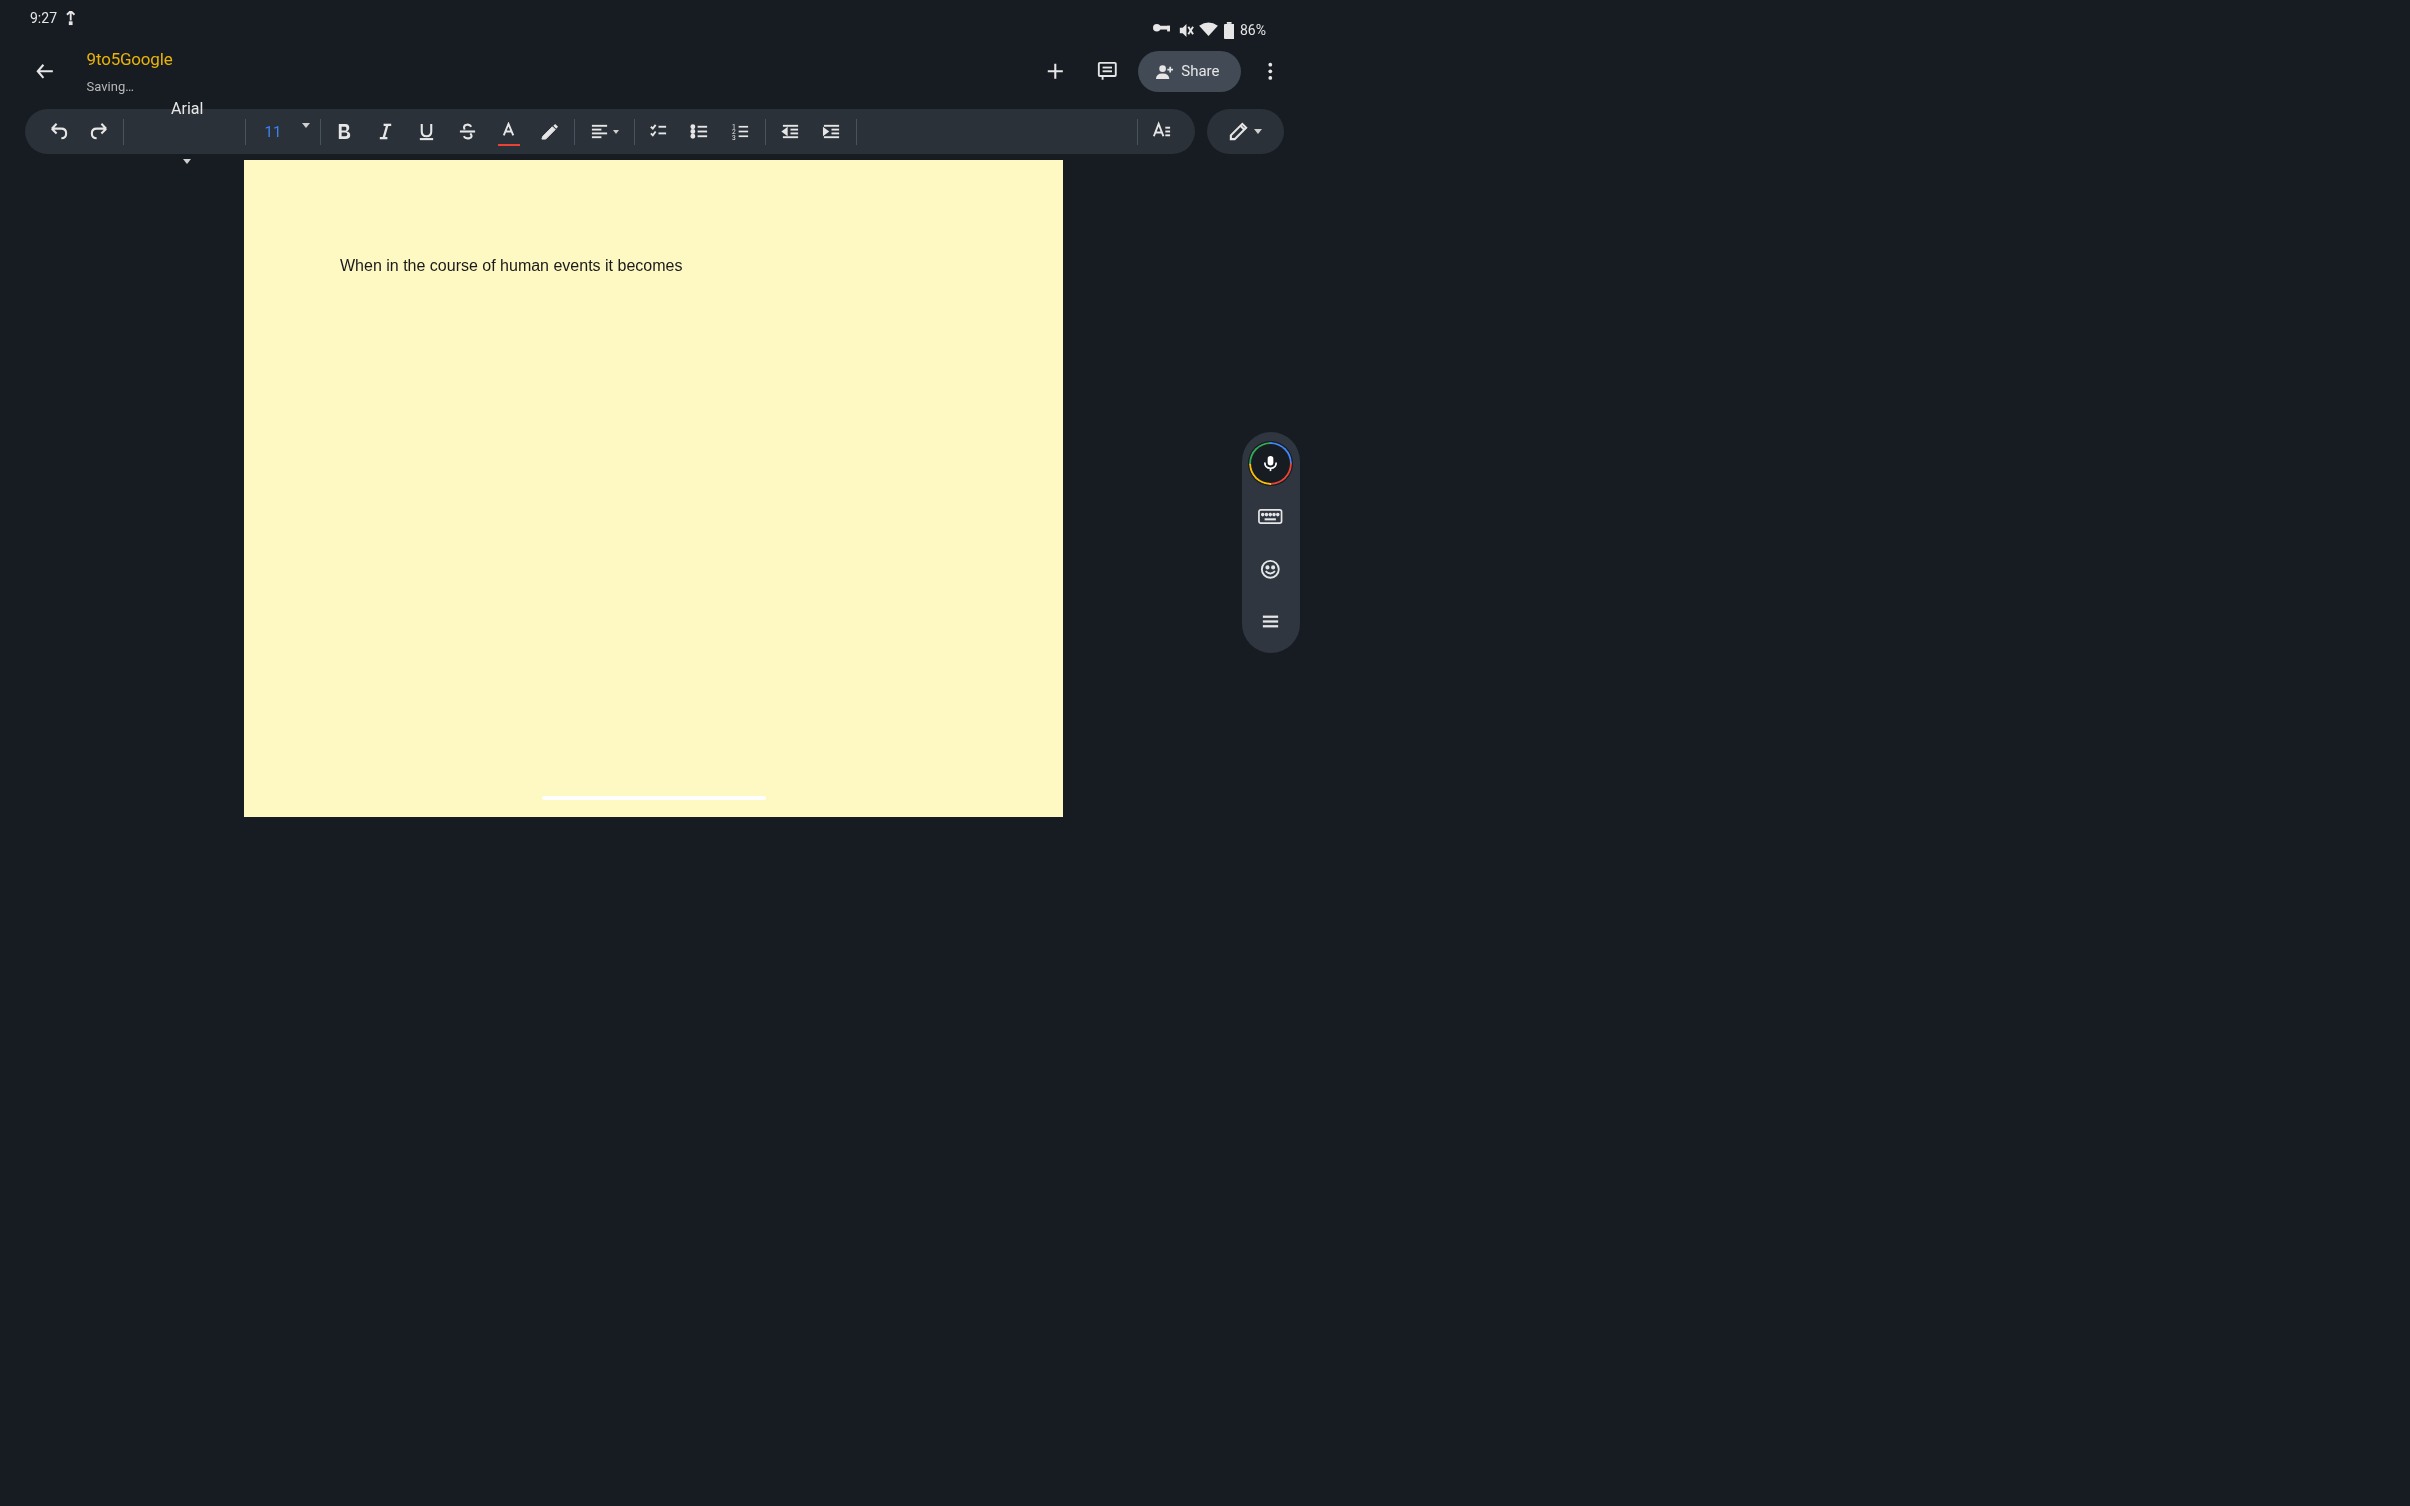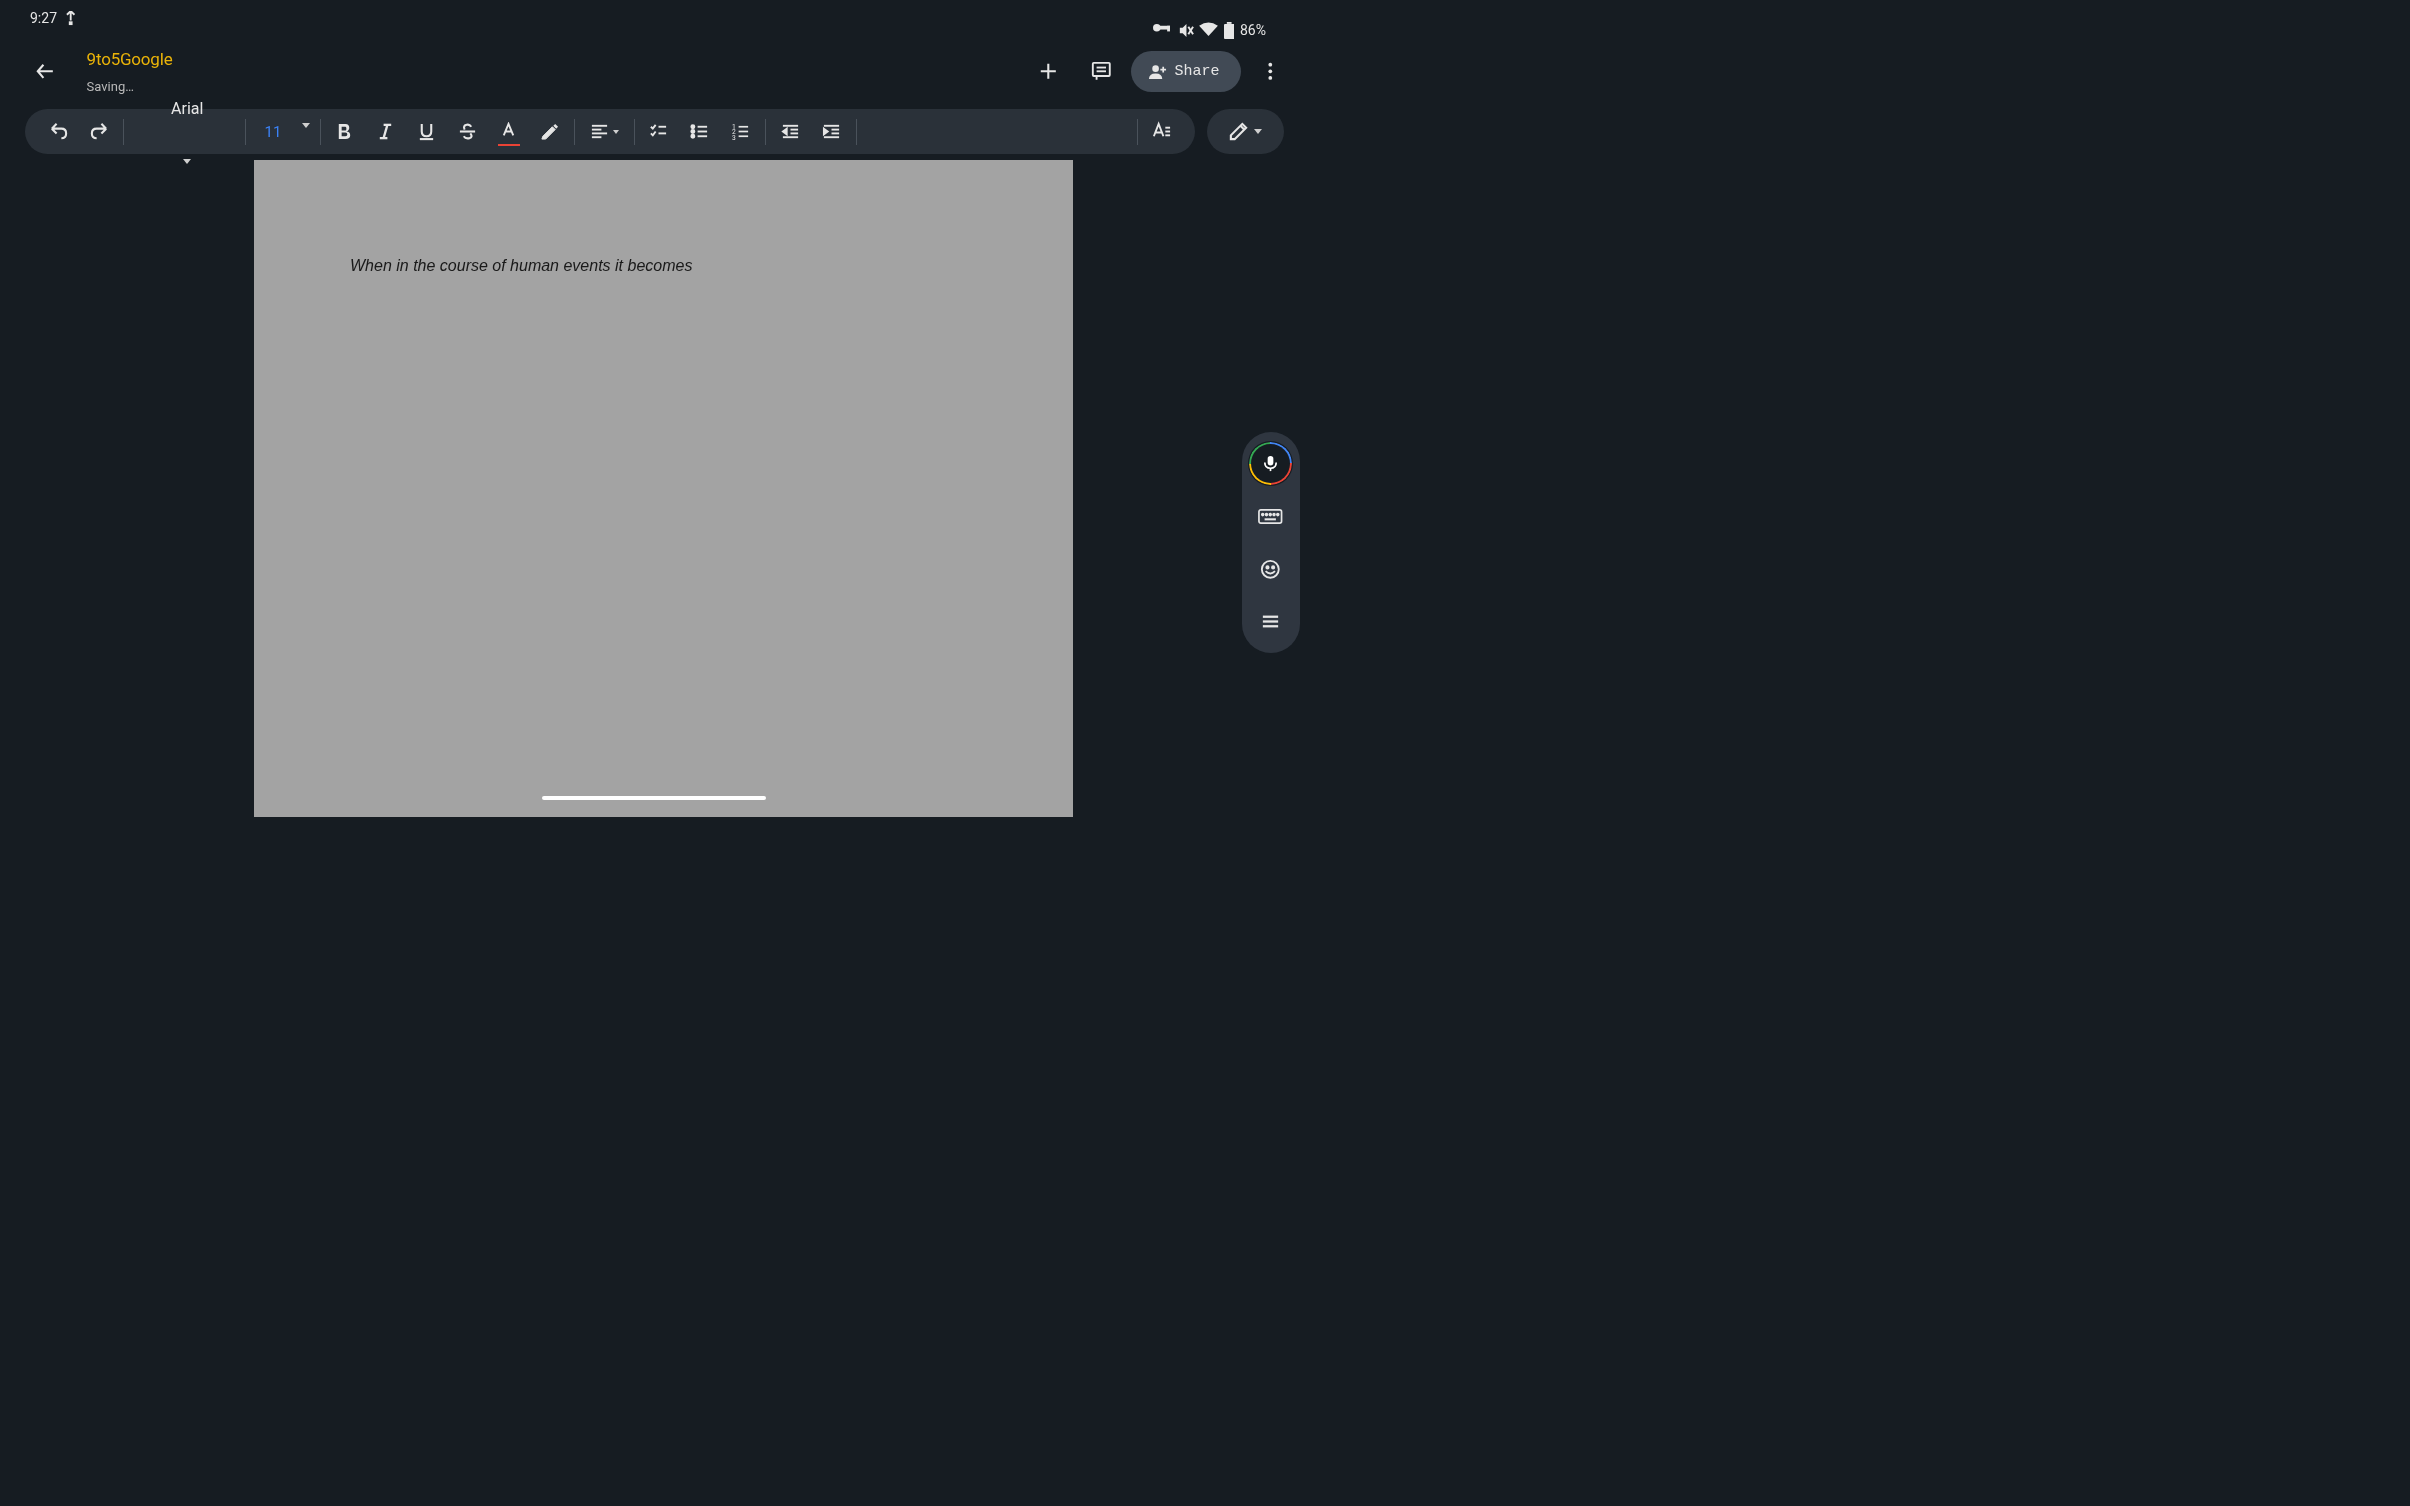--- a/index.html
+++ b/index.html
@@ -64,21 +64,20 @@
     border-radius: 22.6px;
   }
   .share-btn {
     background: #414a55;
     border-radius: 21px;
     height: 41px;
     padding: 0 21px 0 17px;
     display: flex; align-items: center; gap: 7.5px;
     font-size: 15px;
     color: #e6e6e6;
-    font-family: Liberation Mono, monospace;
   }
 
   
   .toolbar-wrap {
     position: absolute;
     top: 109px; left: 24.5px; right: 24.5px;
     height: 45px;
     display: flex;
     gap: 11.3px;
   }
@@ -123,25 +122,24 @@
     background: #2a3139;
     border-radius: 24.5px;
     display: flex; align-items: center; justify-content: center;
     gap: 5.6px;
   }
 
   
   .doc-page {
     position: absolute;
     top: 160px;
-    left: 254px;
+    left: 244px;
     width: 819px;
     height: 659px;
-    background: #a3a3a3;
-    font-style: italic;
+    background: #fef9c3;
   }
   .doc-content {
     padding: 94px 94px 0 96px;
     color: #1a1a1a;
     font-family: Arial, sans-serif;
     font-size: 16px;
     line-height: 1.55;
   }
 
   

